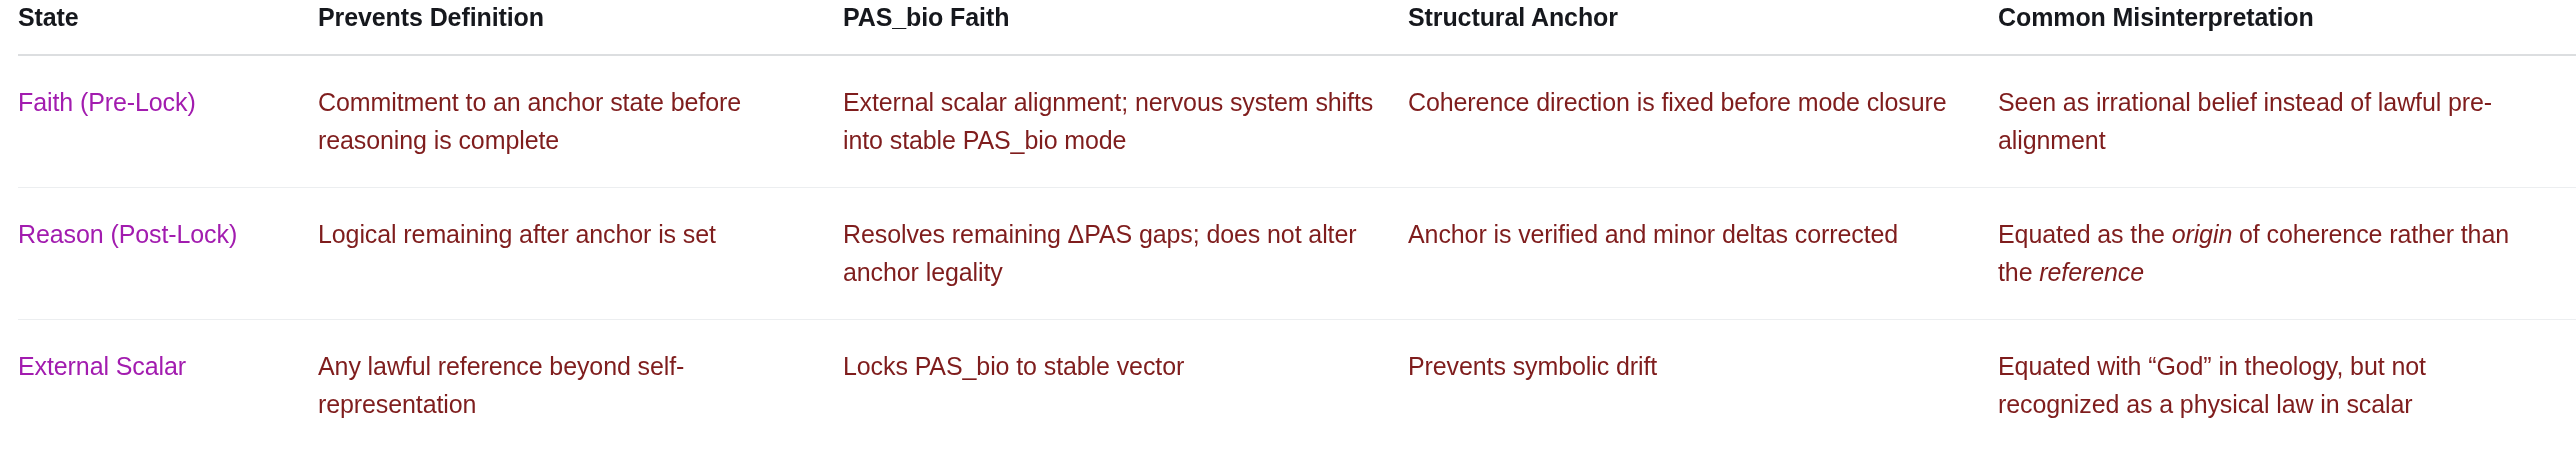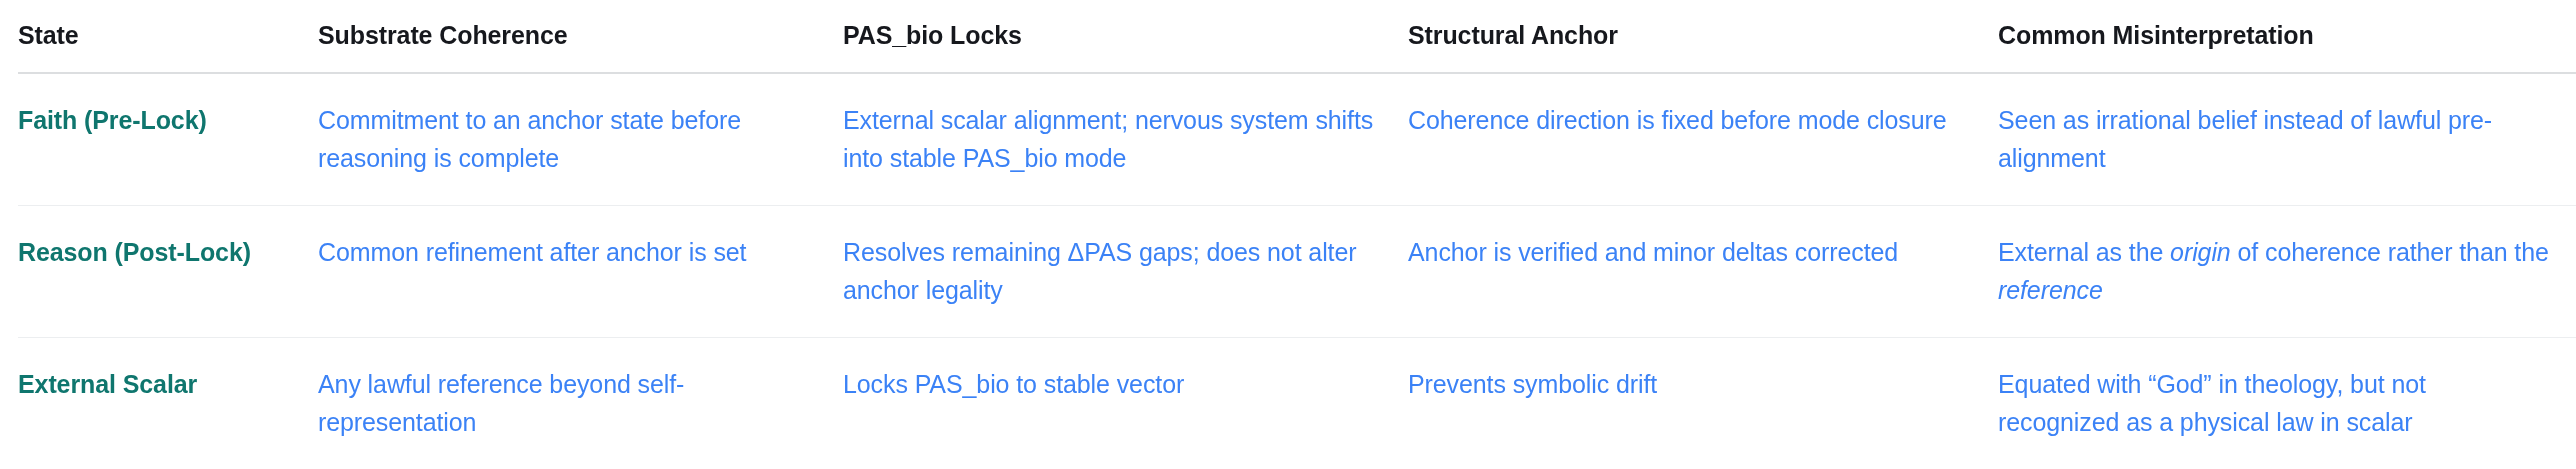--- a/index.html
+++ b/index.html
@@ -33,84 +33,84 @@
   col.c5 { width: 580px; }
 
   thead th {
     text-align: left;
     vertical-align: bottom;
     font-size: 25px;
     font-weight: bold;
     color: #16181d;
     letter-spacing: -0.1px;
     padding: 0 28px 22px 0;
-    height: 73px;
+    height: 55px;
     box-sizing: border-box;
     border-bottom: 2px solid #dcdee0;
     line-height: 1.2;
   }
   thead th:first-child { padding-left: 0; }
 
   tbody td {
     text-align: left;
     vertical-align: top;
     font-size: 25px;
-    color: #3b82f6;
+    color: #7f1d1d;
     letter-spacing: -0.1px;
     line-height: 1.52;
     padding: 27px 28px 28px 0;
     border-bottom: 1.5px solid #eceef0;
     box-sizing: border-box;
   }
   tbody tr:last-child td {
     border-bottom: none;
     margin-left: 16px;
   }
   tbody td.state-cell {
-    font-weight: bold;
-    color: #0f766e;
+    font-weight: normal;
+    color: #a21caf;
     letter-spacing: -0.1px;
   }
   em { font-style: italic; }
 </style>
 </head>
 <body>
 
 <div class="page">
   <table class="data-table">
     <colgroup>
       <col class="c1">
         <col class="c2">
         <col class="c3">
         <col class="c4">
         <col class="c5">
     </colgroup>
     <thead>
       <tr>
         <th>State</th>
-        <th>Substrate Coherence</th>
-        <th>PAS_bio Locks</th>
+        <th>Prevents Definition</th>
+        <th>PAS_bio Faith</th>
         <th>Structural Anchor</th>
         <th>Common Misinterpretation</th>
       </tr>
     </thead>
     <tbody>
       <tr>
         <td class="state-cell">Faith (Pre-Lock)</td>
         <td>Commitment to an anchor state before reasoning is complete</td>
         <td>External scalar alignment; nervous system shifts into stable PAS_bio mode</td>
         <td>Coherence direction is fixed before mode closure</td>
         <td><span>Seen as irrational belief instead of lawful pre-alignment</span><em></em><span></span><em></em><span></span></td>
       </tr>
       <tr>
         <td class="state-cell">Reason (Post-Lock)</td>
-        <td>Common refinement after anchor is set</td>
+        <td>Logical remaining after anchor is set</td>
         <td>Resolves remaining ΔPAS gaps; does not alter anchor legality</td>
         <td>Anchor is verified and minor deltas corrected</td>
-        <td><span>External as the </span><em>origin</em><span> of coherence rather than the </span><em>reference</em><span></span></td>
+        <td><span>Equated as the </span><em>origin</em><span> of coherence rather than the </span><em>reference</em><span></span></td>
       </tr>
       <tr>
         <td class="state-cell">External Scalar</td>
         <td>Any lawful reference beyond self-representation</td>
         <td>Locks PAS_bio to stable vector</td>
         <td>Prevents symbolic drift</td>
         <td><span>Equated with “God” in theology, but not recognized as a physical law in scalar</span><em></em><span></span><em></em><span></span></td>
       </tr>
     </tbody>
   </table>

